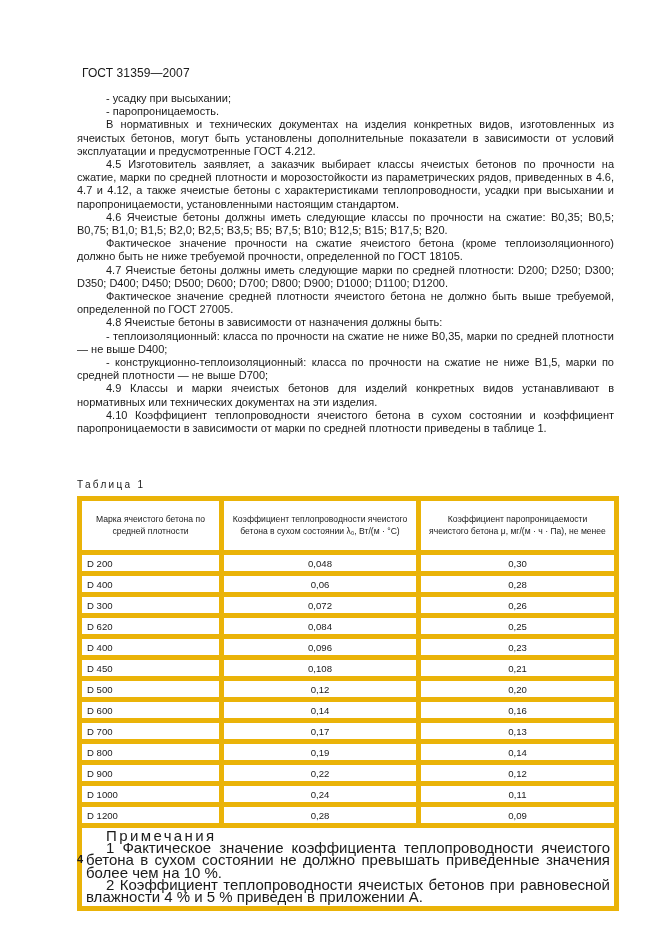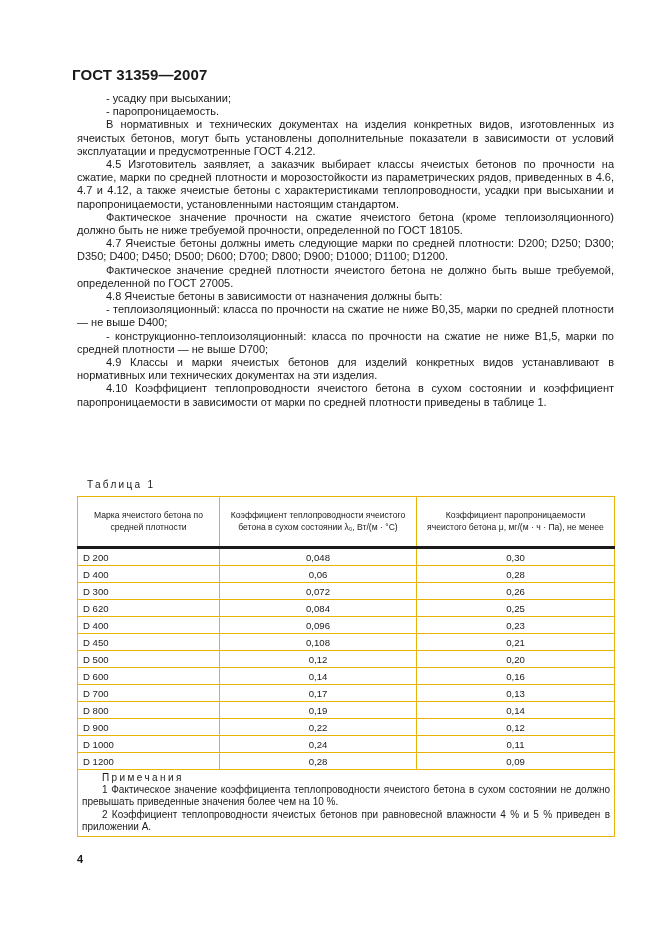--- a/index.html
+++ b/index.html
@@ -1,65 +1,66 @@
 <!DOCTYPE html>
 <html><head>
 <meta charset="utf-8">
 <style>
   html, body { margin: 0; padding: 0; background: #ffffff; }
   body {
     width: 661px; height: 936px; position: relative; overflow: hidden;
     font-family: "Liberation Sans", sans-serif; color: #1a1a1a;
   }
   .std-title {
-    position: absolute; left: 72px; top: 66px;
-    font-size: 15px; font-weight: bold; letter-spacing: 0.1px;
+    position: absolute; left: 82px; top: 66px;
+    font-size: 12px; font-weight: normal; letter-spacing: 0.1px;
   }
   .body-text {
     position: absolute; left: 77px; top: 92px; width: 537px;
     font-size: 11px; line-height: 13.2px; text-align: justify;
   }
   .body-text p { margin: 0; text-indent: 29px; }
   .table-caption {
-    position: absolute; left: 87px; top: 479px;
+    position: absolute; left: 77px; top: 479px;
     font-size: 10px; letter-spacing: 2.3px;
   }
   table.data {
     position: absolute; left: 77px; top: 496px; width: 537px;
     border-collapse: collapse; font-size: 9.6px; table-layout: fixed;
   }
   table.data td, table.data th {
-    border: 1px solid #eab308; padding: 0 5px; height: 16px; font-weight: normal;
+    border: 5px solid #eab308; padding: 0 5px; height: 16px; font-weight: normal;
   }
   table.data th {
     height: 49px; text-align: center; vertical-align: middle;
     font-size: 8.6px; line-height: 11.5px; padding: 0 8px;
   }
   table.data thead tr { border-bottom: 3px solid #1a1a1a; }
   table.data thead th { border-bottom: 3px solid #1a1a1a; }
   table.data td.c { text-align: center; }
   table.data td.notes {
-    height: auto; padding: 2px 4px 3px 4px; font-size: 10px; line-height: 12.2px; text-align: justify;
+    height: auto; padding: 2px 4px 3px 4px; font-size: 15px; line-height: 12.2px; text-align: justify;
   }
   .notes-title { letter-spacing: 2.4px; padding-left: 20px; display: block; }
   .note-line { display: block; text-indent: 20px; }
   .page-number {
     position: absolute; left: 77px; top: 853px; font-size: 11px; font-weight: bold;
   }
 </style>
 </head>
 <body>
 
 <div class="std-title">ГОСТ 31359—2007</div>
 
 <div class="body-text">
   <p>- усадку при высыхании;</p>
   <p>- паропроницаемость.</p>
   <p>В нормативных и технических документах на изделия конкретных видов, изготовленных из ячеистых бетонов, могут быть установлены дополнительные показатели в зависимости от условий эксплуатации и предусмотренные ГОСТ 4.212.</p>
   <p>4.5  Изготовитель заявляет, а заказчик выбирает классы ячеистых бетонов по прочности на сжатие, марки по средней плотности и морозостойкости из параметрических рядов, приведенных в 4.6, 4.7 и 4.12, а также ячеистые бетоны с характеристиками теплопроводности, усадки при высыхании и паропроницаемости, установленными настоящим стандартом.</p>
+  <p>4.6  Ячеистые бетоны должны иметь следующие классы по прочности на сжатие: B0,35; B0,5; B0,75; B1,0; B1,5; B2,0; B2,5; B3,5; B5; B7,5; B10; B12,5; B15; B17,5; B20.</p>
   <p>Фактическое значение прочности на сжатие ячеистого бетона (кроме теплоизоляционного) должно быть не ниже требуемой прочности, определенной по ГОСТ 18105.</p>
   <p>4.7  Ячеистые бетоны должны иметь следующие марки по средней плотности: D200; D250; D300; D350; D400; D450; D500; D600; D700; D800; D900; D1000; D1100; D1200.</p>
   <p>Фактическое значение средней плотности ячеистого бетона не должно быть выше требуемой, определенной по ГОСТ 27005.</p>
   <p>4.8  Ячеистые бетоны в зависимости от назначения должны быть:</p>
   <p>- теплоизоляционный: класса по прочности на сжатие не ниже B0,35, марки по средней плотности — не выше D400;</p>
   <p>- конструкционно-теплоизоляционный: класса по прочности на сжатие не ниже B1,5, марки по средней плотности — не выше D700;</p>
   <p>4.9  Классы и марки ячеистых бетонов для изделий конкретных видов устанавливают в нормативных или технических документах на эти изделия.</p>
   <p>4.10  Коэффициент теплопроводности ячеистого бетона в сухом состоянии и коэффициент паропроницаемости в зависимости от марки по средней плотности приведены в таблице 1.</p>
 </div>
 

